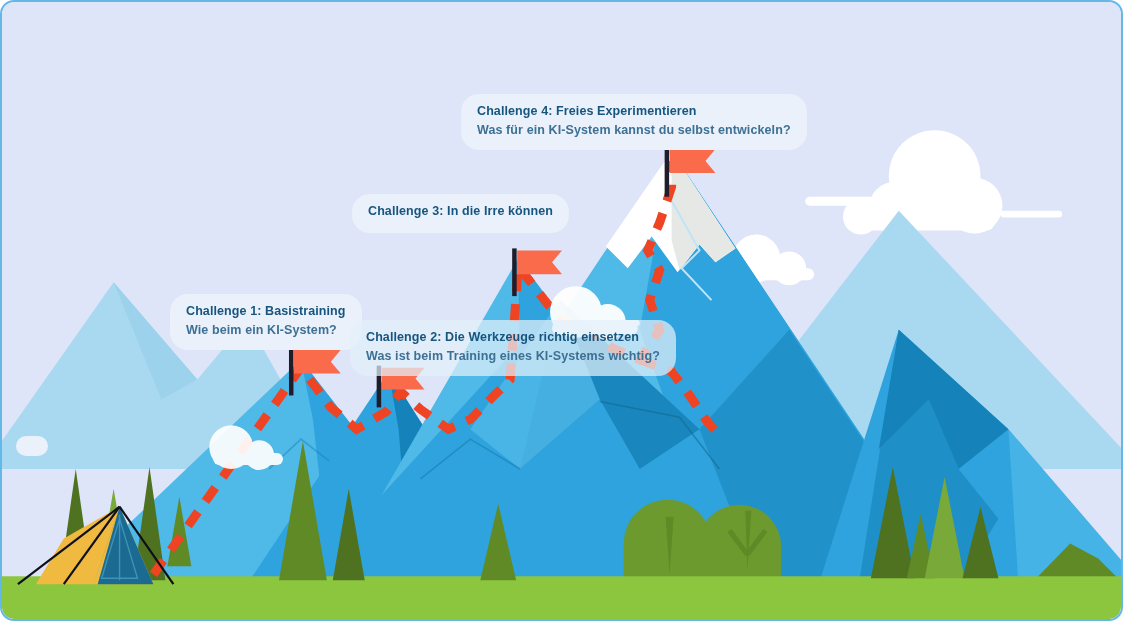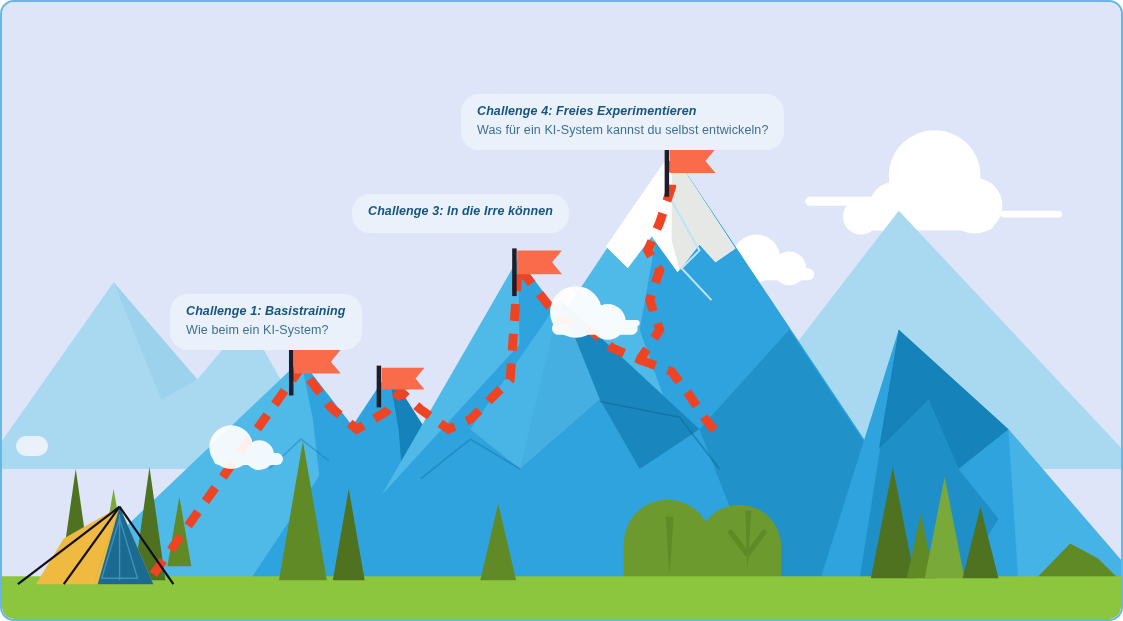--- a/index.html
+++ b/index.html
@@ -23,25 +23,24 @@
     box-sizing:border-box;
     line-height:1.35;
     white-space:nowrap;
   }
   .callout .c-title{
     font-size:12.5px;
     font-weight:bold;
     color:#17557f;
     letter-spacing:.1px;
     margin-bottom:2px;
-    font-style:italic;
   }
   .callout .c-sub{
     font-size:12.5px;
-    font-weight:normal;
+    font-weight:bold;
     color:#3d7094;
     letter-spacing:.1px;
   }
   .solid-bubble{background:#eaf1fb;}
   .glass-bubble{background:rgba(226,240,250,.72);}
 
   #cal-warmup{left:14px;top:434px;}
   #cal-c1{left:168px;top:292px;}
   #cal-c2{left:348px;top:318px;}
   #cal-c3{left:350px;top:192px;}
@@ -206,20 +205,24 @@
   </div>
 
   <div class="callout solid-bubble" id="cal-warmup">
   </div>
 
   <div class="callout solid-bubble" id="cal-c1">
     <div class="c-title">Challenge 1: Basistraining</div>
     <div class="c-sub">Wie beim ein KI-System?</div>
   </div>
 
+  <div class="callout glass-bubble" id="cal-c2">
+    <div class="c-title">Challenge 2: Die Werkzeuge richtig einsetzen</div>
+    <div class="c-sub">Was ist beim Training eines KI-Systems wichtig?</div>
+  </div>
 
   <div class="callout solid-bubble" id="cal-c3">
     <div class="c-title">Challenge 3: In die Irre können</div>
   </div>
 
   <div class="callout solid-bubble" id="cal-c4">
     <div class="c-title">Challenge 4: Freies Experimentieren</div>
     <div class="c-sub">Was für ein KI-System kannst du selbst entwickeln?</div>
   </div>
 

